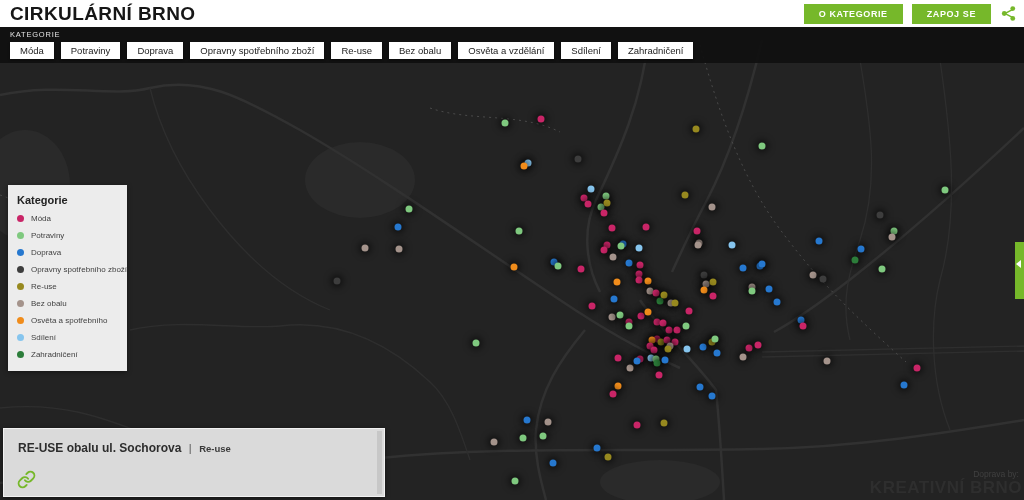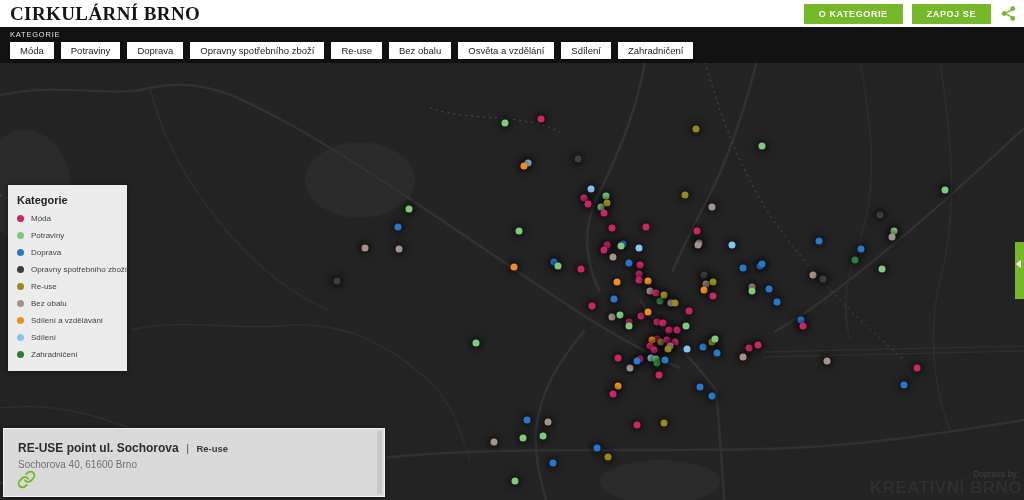--- a/index.html
+++ b/index.html
@@ -17,21 +17,21 @@
     transform:translate(-50%,-50%);
     box-shadow:0 0 6px 3px rgba(0,0,0,.5);
   }
   
   .header{
     position:absolute;top:0;left:0;right:0;height:27px;background:#ffffff;
     display:flex;align-items:center;z-index:40;
   }
   .title{
     font-size:19px;font-weight:700;letter-spacing:.4px;color:#161616;
-    margin-left:10px;flex:1;white-space:nowrap;font-family:Liberation Serif, serif;
+    margin-left:10px;flex:1;white-space:nowrap;
   }
   .hbtn{
     background:var(--accent);color:#fff;border:none;cursor:pointer;
     font-family:inherit;font-size:9px;font-weight:700;letter-spacing:.6px;
     padding:5px 15px;margin-right:9px;
   }
   .share{width:17px;height:17px;margin-right:7px;flex:none;cursor:pointer;}
   
   .catbar{
     position:absolute;top:27px;left:0;right:0;height:36px;z-index:35;
@@ -305,40 +305,39 @@
       <div class="litem">
         <span class="ldot" style="background: rgb(151, 137, 31);"></span>
         <span class="llabel">Re-use</span>
       </div>
       <div class="litem">
         <span class="ldot" style="background: rgb(164, 147, 139);"></span>
         <span class="llabel">Bez obalu</span>
       </div>
       <div class="litem">
         <span class="ldot" style="background: rgb(240, 140, 27);"></span>
-        <span class="llabel">Sdílení a vzdělávání</span>
+        <span class="llabel">Osvěta a spotřebního</span>
       </div>
       <div class="litem">
         <span class="ldot" style="background: rgb(134, 197, 238);"></span>
         <span class="llabel">Sdílení</span>
       </div>
       <div class="litem">
         <span class="ldot" style="background: rgb(44, 125, 58);"></span>
         <span class="llabel">Zahradničení</span>
       </div>
     </div>
 </div>
 
 <div class="popup">
   <div>
-    <span class="ptitle">RE-USE point ul. Sochorova</span>
+    <span class="ptitle">RE-USE obalu ul. Sochorova</span>
     <span class="pdivider">|</span>
     <span class="pcat">Re-use</span>
   </div>
-  <div class="paddr">Sochorova 40, 61600 Brno</div>
   <svg class="plink" viewBox="0 0 24 24" fill="none" stroke="#76b82a" stroke-width="2.4" stroke-linecap="round" stroke-linejoin="round">
     <path d="M10 13a5 5 0 0 0 7.54.54l3-3a5 5 0 0 0-7.07-7.07l-1.72 1.71"></path>
     <path d="M14 11a5 5 0 0 0-7.54-.54l-3 3a5 5 0 0 0 7.07 7.07l1.71-1.71"></path>
   </svg>
   <div class="pscroll"></div>
 </div>
 
 <div class="sidetab">
   <div class="arrow"></div>
 </div>

